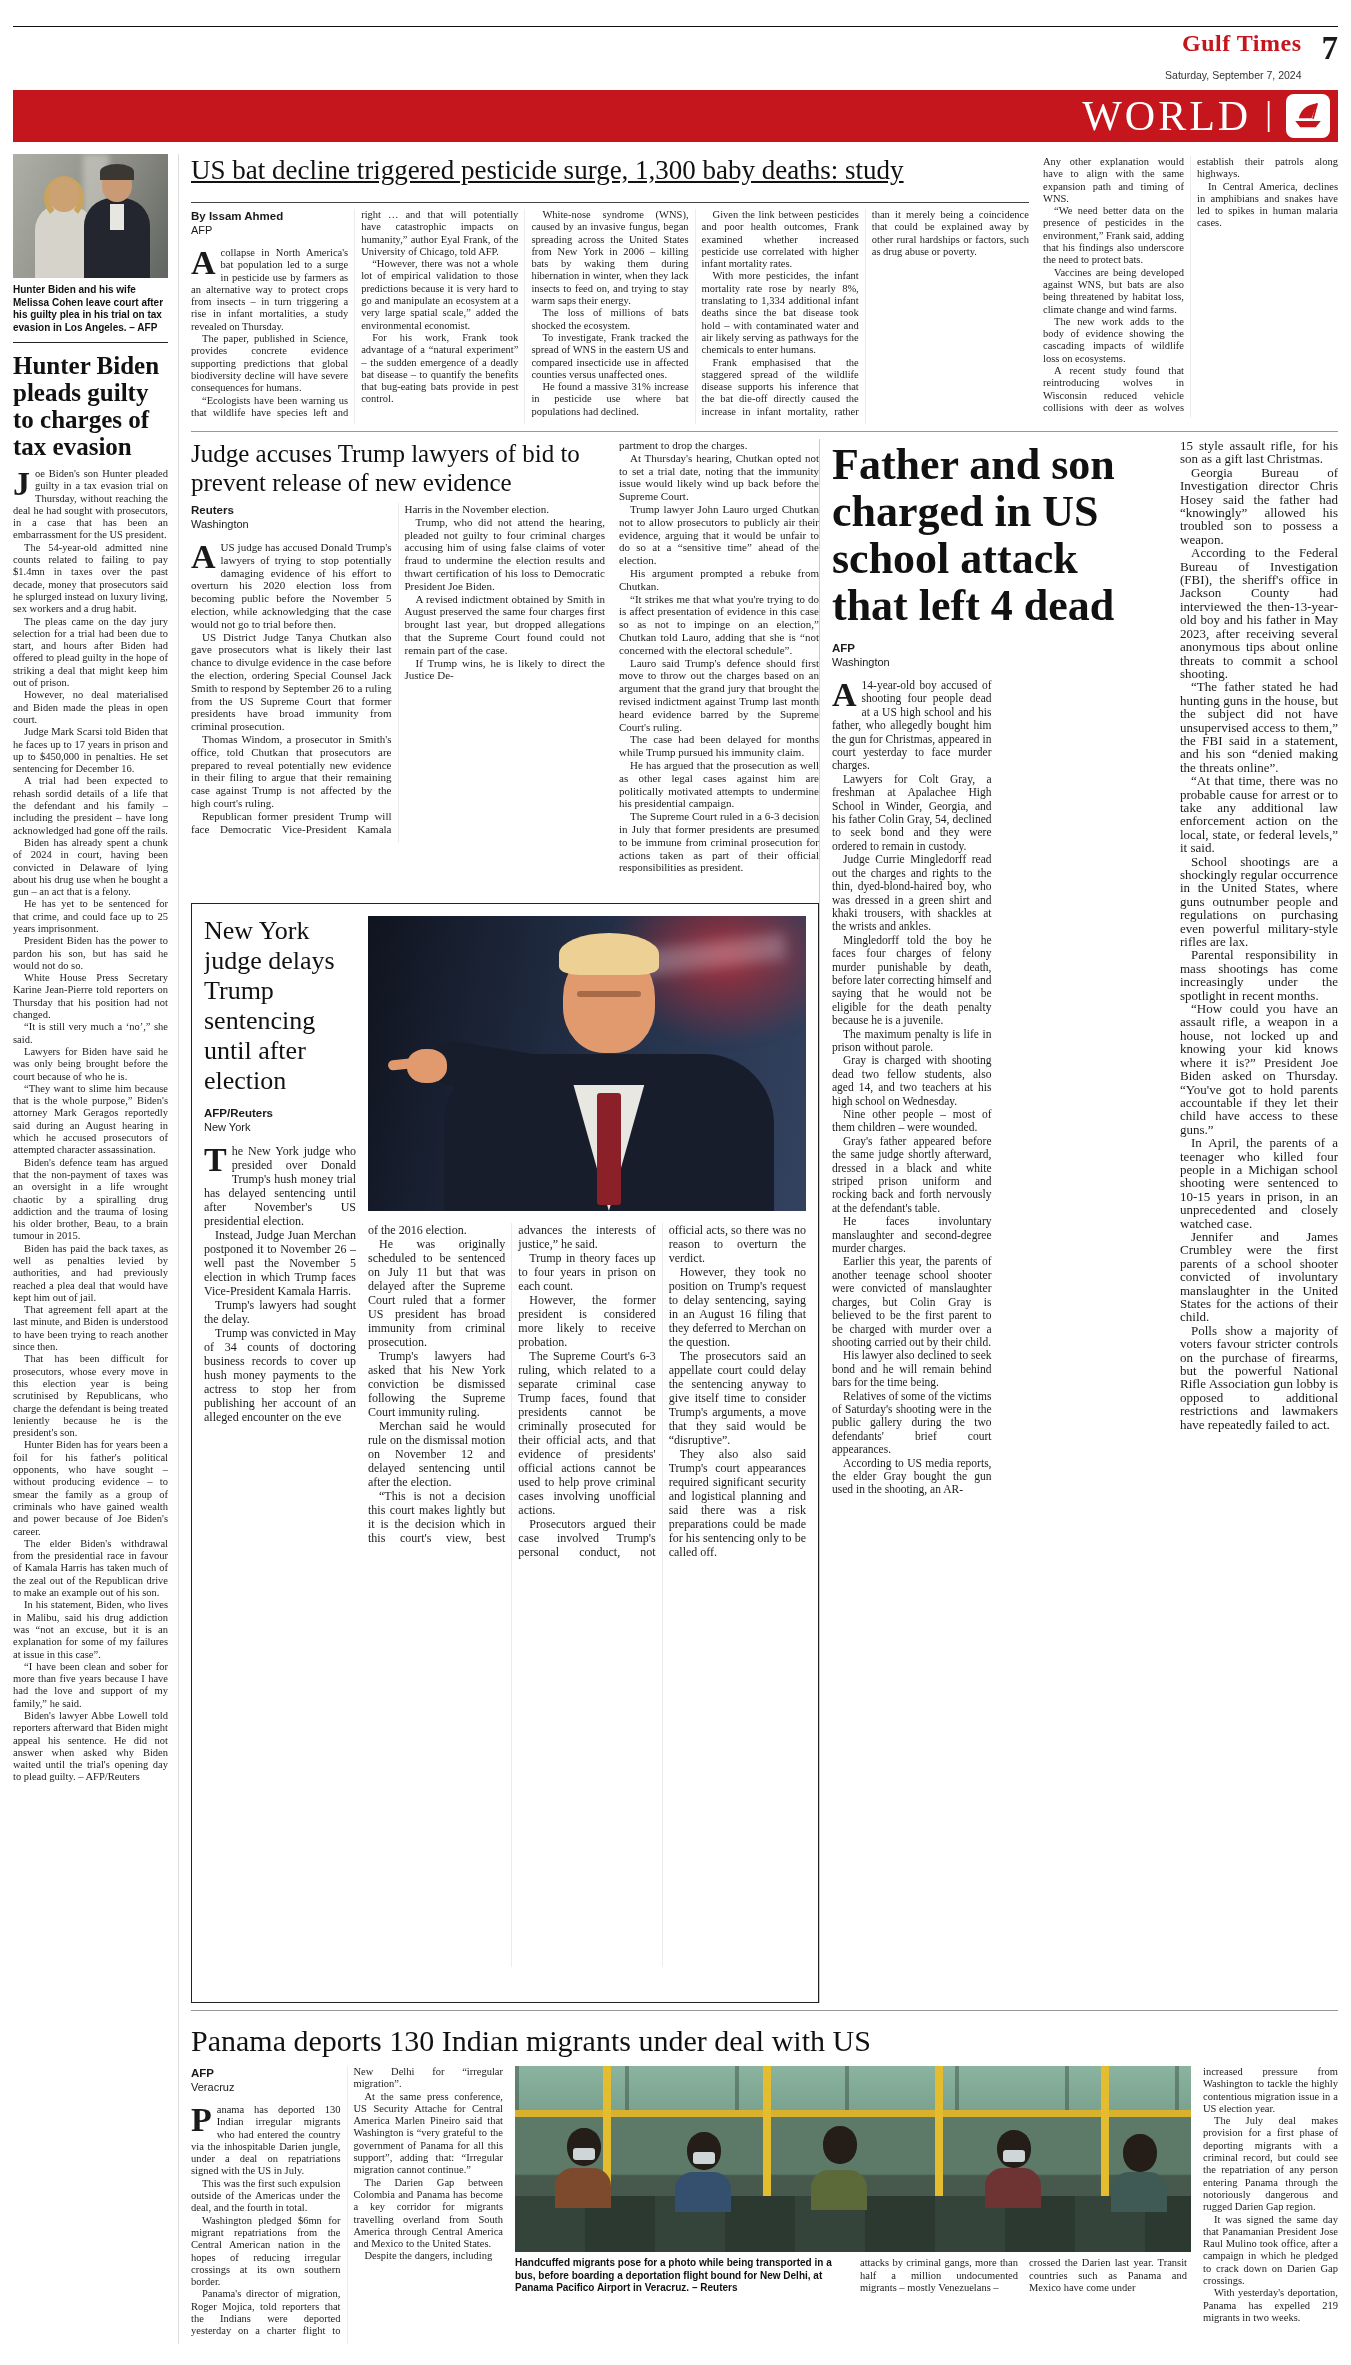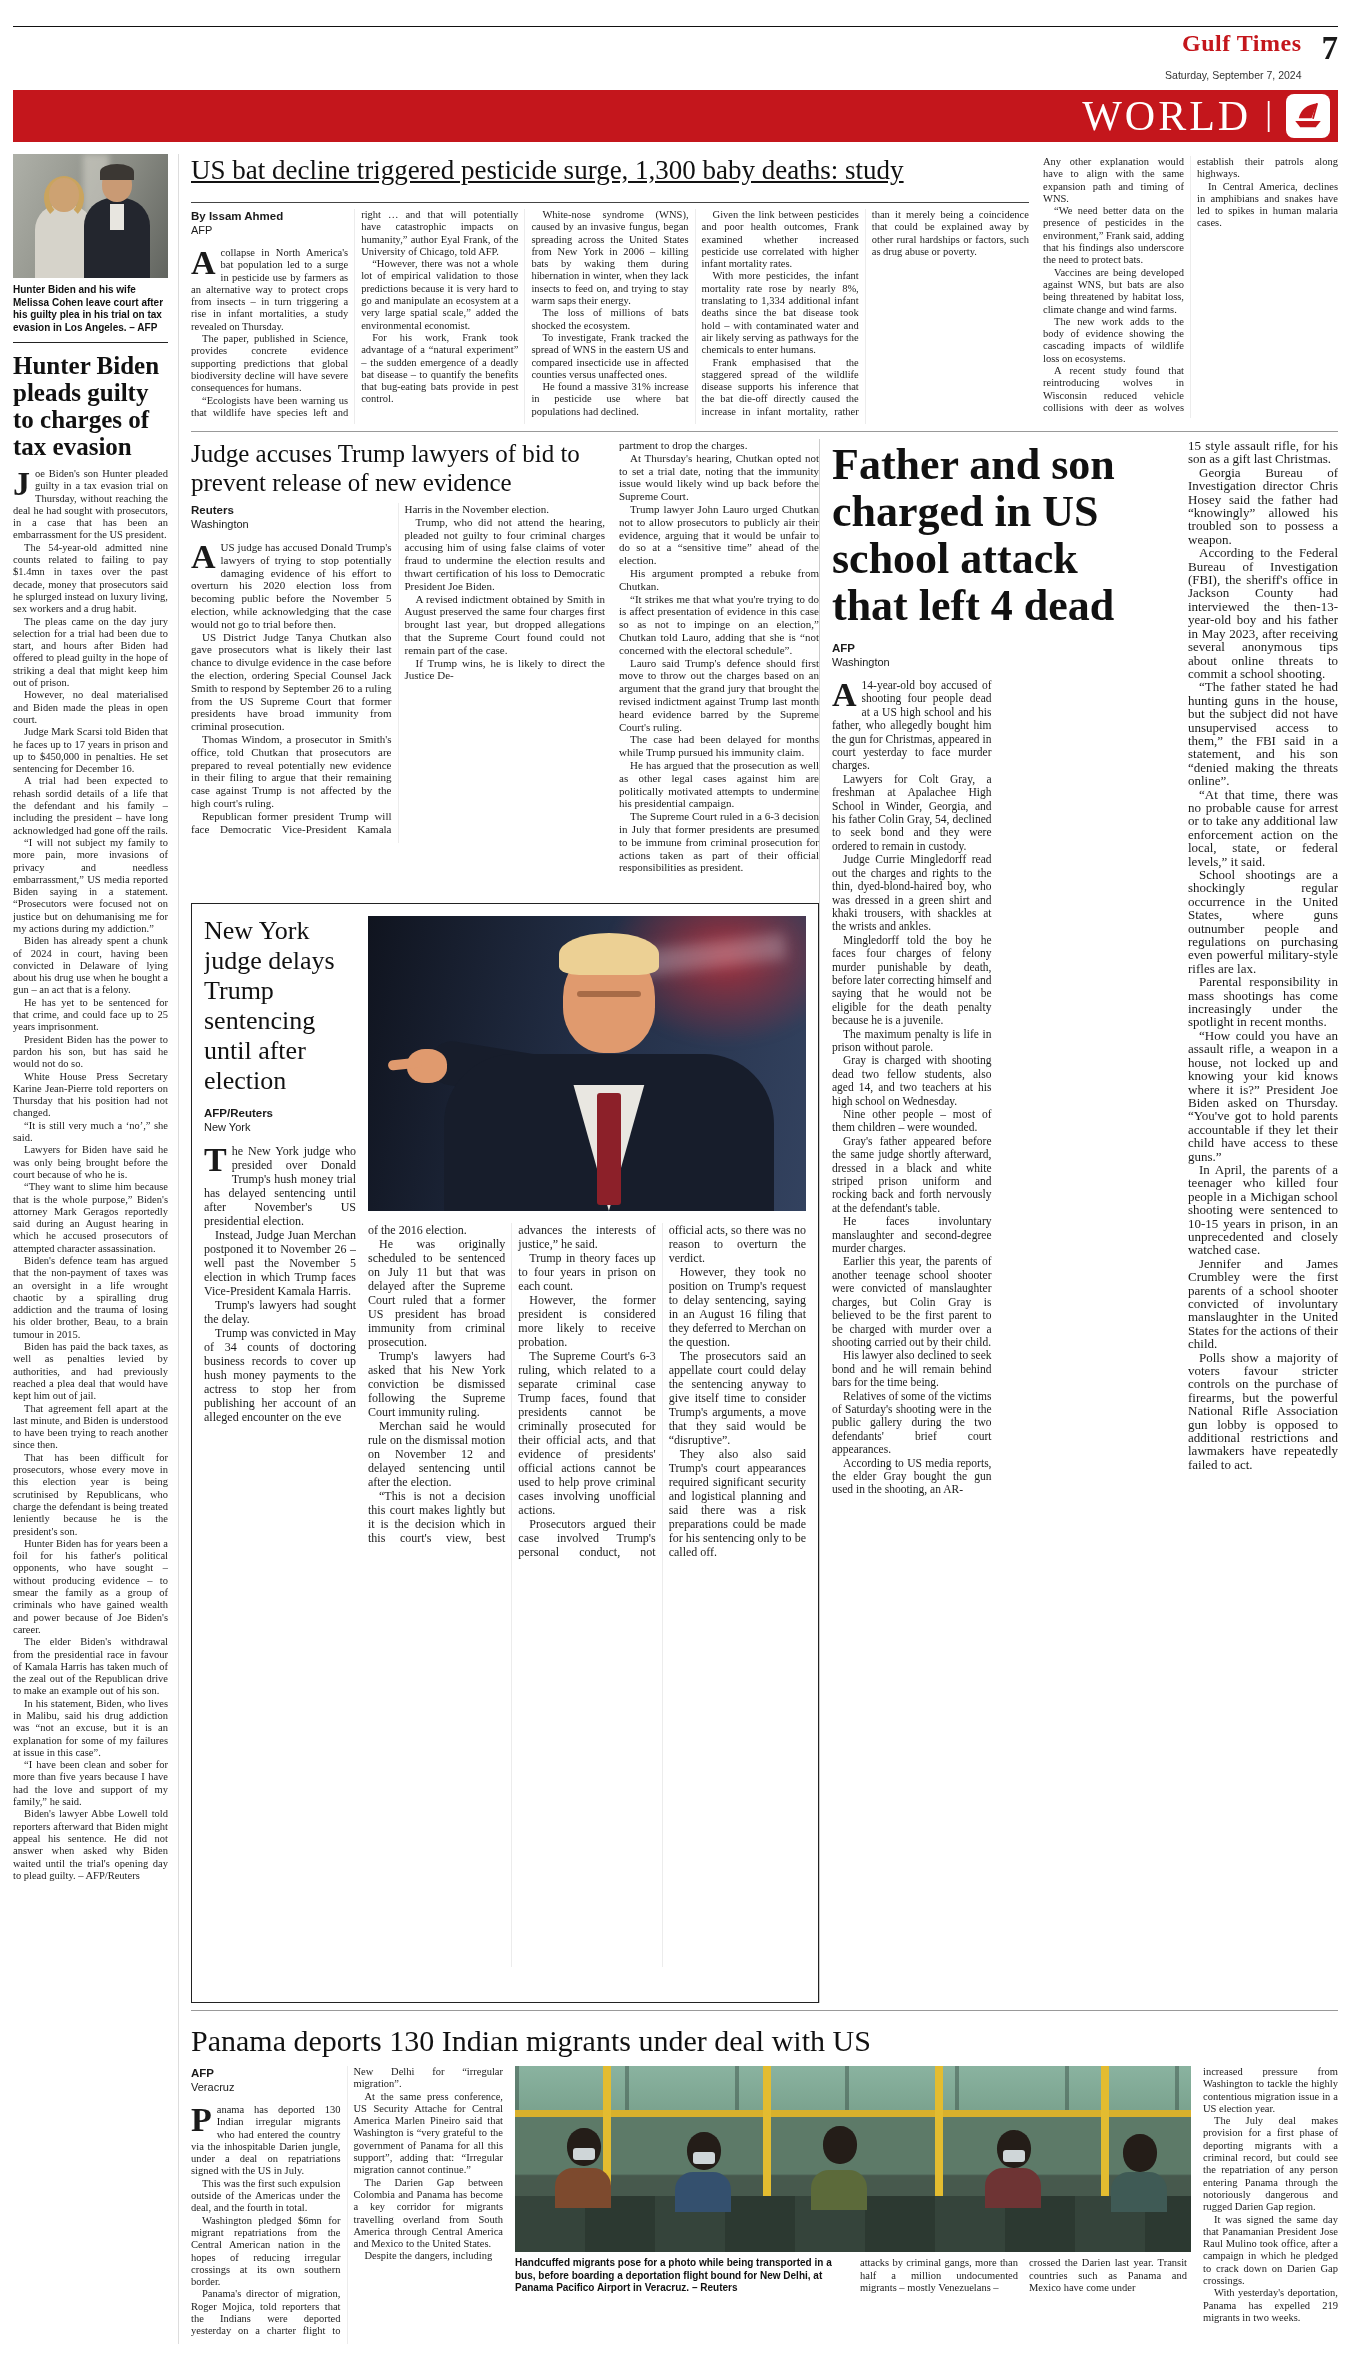--- a/index.html
+++ b/index.html
@@ -62,21 +62,21 @@
   .judge-left { width:414px; }
   .judge-left .cols { height:340px; font-size:11px; line-height:12.8px; }
   .judge-right { flex:1; }
   .judge-right .cols { height:448px; font-size:11px; line-height:12.8px; }
   .nybox { margin-top:12px; height:1100px; border:1.5px solid #222; padding:12px;
     display:grid; grid-template-columns:152px 1fr; gap:12px; }
   .nybox-left { display:flex; flex-direction:column; overflow:hidden; }
   .nybox-left .cols { flex:1; font-size:12px; line-height:14px; }
   .nybox-right { display:flex; flex-direction:column; overflow:hidden; }
   .nybox-right .cols { height:744px; margin-top:12px; font-size:12px; line-height:14px; }
-  .father { display:flex; gap:24px; border-left:1px solid #ccc; padding-left:12px; }
+  .father { display:flex; gap:16px; border-left:1px solid #ccc; padding-left:12px; }
   .father-left { width:332px; display:flex; flex-direction:column; }
   .father-left .cols { height:1230px; font-size:11.5px; line-height:13.4px; }
   .father-right { flex:1; }
   .father-right .cols { height:1548px; font-size:13px; line-height:13.4px; }
   .panama { flex:1; overflow:hidden; margin-top:2px; }
   .panama-row { display:flex; gap:12px; height:286px; margin-top:2px; }
   .panama-p1 { width:312px; height:286px; }
   .panama-photo-block { width:676px; display:flex; flex-direction:column; }
   .under-photo { display:flex; gap:11px; margin-top:5px;align-items:center; }
   .under-photo .caption { width:334px; }
@@ -174,21 +174,20 @@
       </div>
       <div class="caption" style="margin-top:6px; padding-bottom:8px; border-bottom:1px solid #222;">Hunter Biden and his wife Melissa Cohen leave court after his guilty plea in his trial on tax evasion in Los Angeles. – AFP</div>
       <h2 class="hunter-headline">Hunter Biden pleads guilty to charges of tax evasion</h2>
       <div class="cols c1 dropcap" style="flex:1;">
           <p>Joe Biden's son Hunter pleaded guilty in a tax evasion trial on Thursday, without reaching the deal he had sought with prosecutors, in a case that has been an embarrassment for the US president.</p>
           <p>The 54-year-old admitted nine counts related to failing to pay $1.4mn in taxes over the past decade, money that prosecutors said he splurged instead on luxury living, sex workers and a drug habit.</p>
           <p>The pleas came on the day jury selection for a trial had been due to start, and hours after Biden had offered to plead guilty in the hope of striking a deal that might keep him out of prison.</p>
           <p>However, no deal materialised and Biden made the pleas in open court.</p>
           <p>Judge Mark Scarsi told Biden that he faces up to 17 years in prison and up to $450,000 in penalties. He set sentencing for December 16.</p>
           <p>A trial had been expected to rehash sordid details of a life that the defendant and his family – including the president – have long acknowledged had gone off the rails.</p>
-          <p>“I will not subject my family to more pain, more invasions of privacy and needless embarrassment,” US media reported Biden saying in a statement. “Prosecutors were focused not on justice but on dehumanising me for my actions during my addiction.”</p>
           <p>Biden has already spent a chunk of 2024 in court, having been convicted in Delaware of lying about his drug use when he bought a gun – an act that is a felony.</p>
           <p>He has yet to be sentenced for that crime, and could face up to 25 years imprisonment.</p>
           <p>President Biden has the power to pardon his son, but has said he would not do so.</p>
           <p>White House Press Secretary Karine Jean-Pierre told reporters on Thursday that his position had not changed.</p>
           <p>“It is still very much a ‘no’,” she said.</p>
           <p>Lawyers for Biden have said he was only being brought before the court because of who he is.</p>
           <p>“They want to slime him because that is the whole purpose,” Biden's attorney Mark Geragos reportedly said during an August hearing in which he accused prosecutors of attempted character assassination.</p>
           <p>Biden's defence team has argued that the non-payment of taxes was an oversight in a life wrought chaotic by a spiralling drug addiction and the trauma of losing his older brother, Beau, to a brain tumour in 2015.</p>
           <p>Biden has paid the back taxes, as well as penalties levied by authorities, and had previously reached a plea deal that would have kept him out of jail.</p>
           <p>That agreement fell apart at the last minute, and Biden is understood to have been trying to reach another since then.</p>

